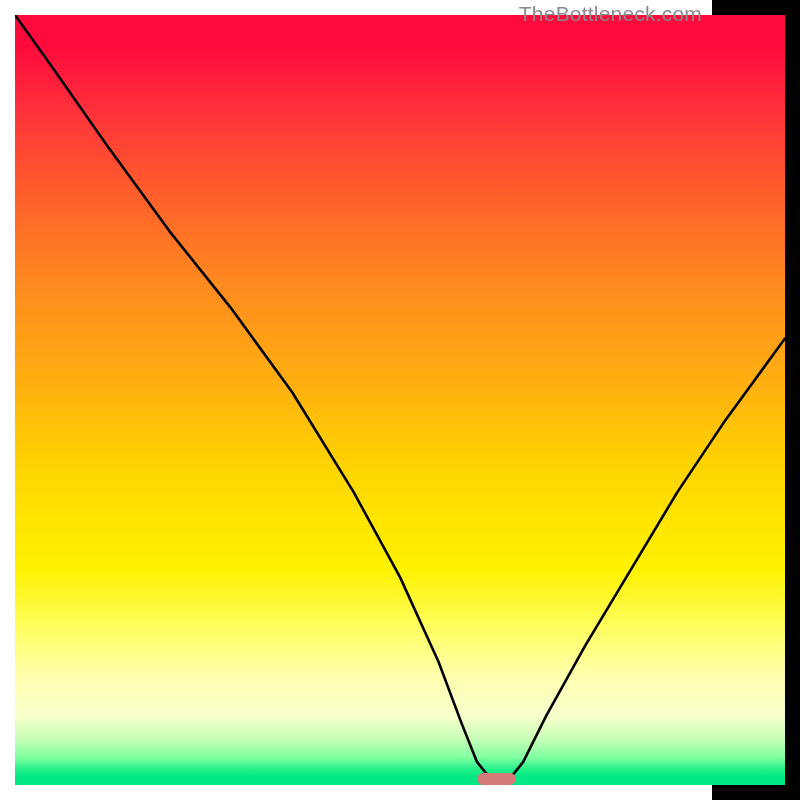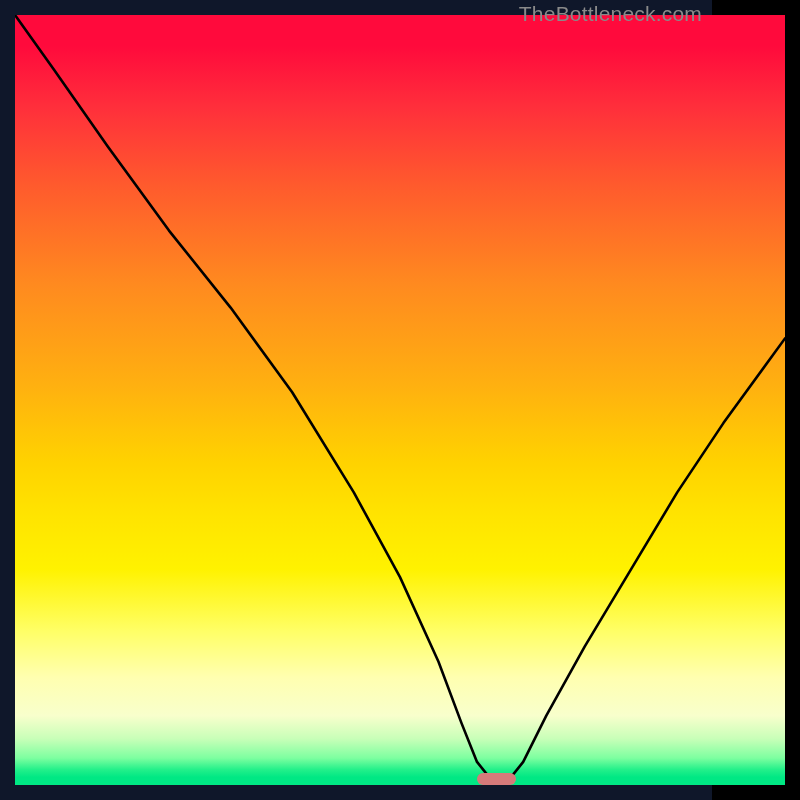--- a/index.html
+++ b/index.html
@@ -8,21 +8,21 @@
     width: 800px;
     height: 800px;
     overflow: hidden;
     background: #000;
     font-family: Arial, Helvetica, sans-serif;
   }
   .frame {
     position: relative;
     width: 712px;
     height: 800px;
-    background: #0f172a;
+    background: #ffffff;
   }
   .plot-area {
     position: absolute;
     left: 15px;
     top: 15px;
     width: 770px;
     height: 770px;
     overflow: hidden;
   }
   .gradient {

